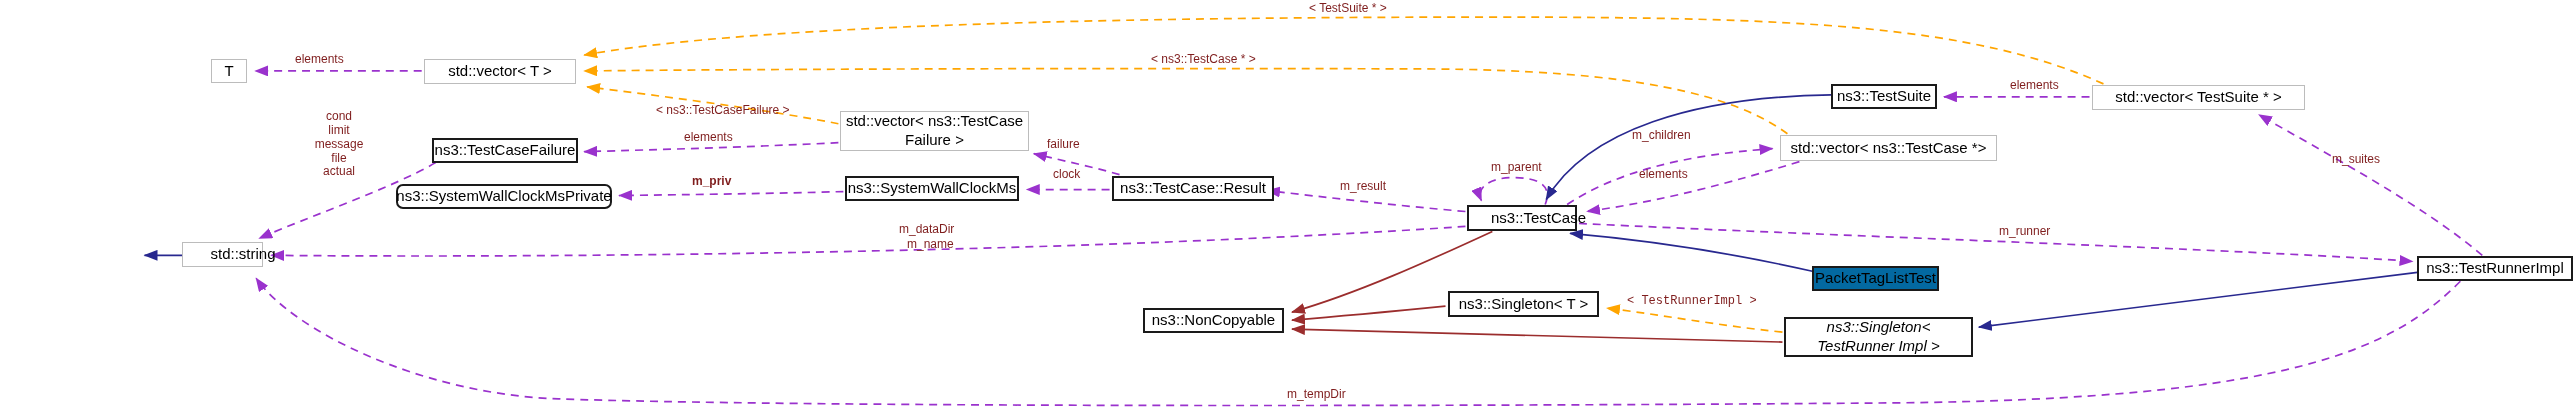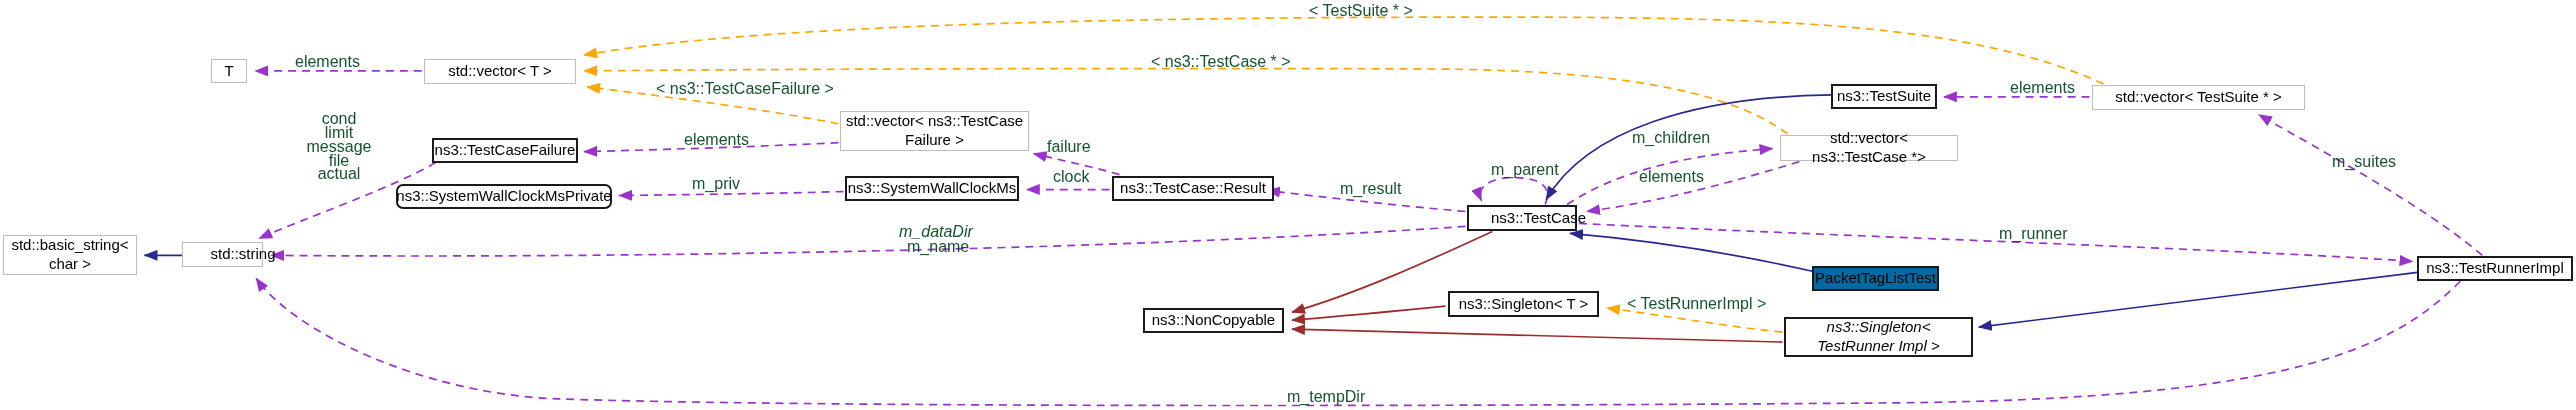--- a/index.html
+++ b/index.html
@@ -25,21 +25,21 @@
     border:2px solid #1a1a1a;
     color:#000;
     font-size:15px;line-height:1.26;
     padding:0 3px;
     white-space:normal;
   }
   .node.std{border:1px solid #bcbcbc;}
   .node.focus{background:#0369a1;}
   .elabel{
     position:absolute;
-    font-size:16px;color:#14532d;
+    font-size:12px;color:#7f1d1d;
     white-space:nowrap;line-height:1.1;
   }
   .elabel.ctr{text-align:center;width:80px;white-space:nowrap;}
 </style>
 </head>
 <body>
 
 <div class="stage">
 
   <svg class="edges" width="2576" height="411" viewBox="0 0 2584 412">
@@ -89,51 +89,50 @@
     <path class="edge priv" d="M 1788 343 C 1600 339, 1432 335, 1296 330" marker-end="url(#ar)"></path>
   </svg>
 
   <div class="node std" style="left:211px;top:59px;width:36px;height:24px;">T</div>
   <div class="node std" style="left:424px;top:59px;width:152px;height:25px;">std::vector&lt; T &gt;</div>
   <div class="node" style="left:432px;top:138px;width:146px;height:25px;">ns3::TestCaseFailure</div>
   <div class="node std" style="left:840px;top:111px;width:189px;height:40px;">std::vector&lt; ns3::TestCase Failure &gt;</div>
   <div class="node" style="left:396px;top:184px;width:216px;height:25px;border-radius:7px;">ns3::SystemWallClockMsPrivate</div>
   <div class="node" style="left:845px;top:176px;width:174px;height:25px;">ns3::SystemWallClockMs</div>
   <div class="node" style="left:1112px;top:176px;width:162px;height:25px;">ns3::TestCase::Result</div>
-  <div class="node std" style="left:3px;top:235px;width:134px;height:40px;">std::basic_string&lt; char &gt;</div>
   <div class="node std" style="left:182px;top:242px;width:81px;height:25px;padding-left:44px;">std::string</div>
   <div class="node" style="left:1467px;top:205px;width:110px;height:26px;padding-left:36px;">ns3::TestCase</div>
   <div class="node" style="left:1831px;top:84px;width:106px;height:25px;">ns3::TestSuite</div>
-  <div class="node std" style="left:1780px;top:135px;width:178px;height:26px;">std::vector&lt; ns3::TestCase *&gt;</div>
+  <div class="node std" style="left:1780px;top:135px;width:217px;height:26px;">std::vector&lt; ns3::TestCase *&gt;</div>
   <div class="node std" style="left:2092px;top:85px;width:213px;height:25px;">std::vector&lt; TestSuite * &gt;</div>
   <div class="node focus" style="left:1812px;top:266px;width:127px;height:25px;">PacketTagListTest</div>
   <div class="node" style="left:1448px;top:291px;width:151px;height:26px;">ns3::Singleton&lt; T &gt;</div>
   <div class="node" style="left:1143px;top:308px;width:141px;height:25px;">ns3::NonCopyable</div>
   <div class="node" style="left:1784px;top:317px;width:189px;height:40px;font-style:italic;">ns3::Singleton&lt; TestRunner Impl &gt;</div>
   <div class="node" style="left:2417px;top:256px;width:156px;height:25px;">ns3::TestRunnerImpl</div>
 
   <div class="elabel" style="left:295px;top:53px;">elements</div>
   <div class="elabel" style="left:1309px;top:2px;">&lt; TestSuite * &gt;</div>
   <div class="elabel" style="left:1151px;top:53px;">&lt; ns3::TestCase * &gt;</div>
-  <div class="elabel" style="left:656px;top:80px;">&lt; ns3::TestCaseFailure &gt;</div>
+  <div class="elabel" style="left:656px;top:104px;">&lt; ns3::TestCaseFailure &gt;</div>
   <div class="elabel ctr" style="left:299px;top:110px;">cond</div>
   <div class="elabel ctr" style="left:299px;top:124px;">limit</div>
   <div class="elabel ctr" style="left:299px;top:138px;">message</div>
   <div class="elabel ctr" style="left:299px;top:152px;">file</div>
   <div class="elabel ctr" style="left:299px;top:165px;">actual</div>
   <div class="elabel" style="left:684px;top:131px;">elements</div>
-  <div class="elabel" style="left:692px;top:175px;">m_priv</div>
+  <div class="elabel" style="left:692px;top:175px;font-weight:bold;">m_priv</div>
   <div class="elabel" style="left:1047px;top:138px;">failure</div>
   <div class="elabel" style="left:1053px;top:168px;">clock</div>
   <div class="elabel" style="left:1340px;top:180px;">m_result</div>
   <div class="elabel" style="left:1491px;top:161px;">m_parent</div>
   <div class="elabel" style="left:1632px;top:129px;">m_children</div>
   <div class="elabel" style="left:1639px;top:168px;">elements</div>
   <div class="elabel" style="left:2010px;top:79px;">elements</div>
   <div class="elabel" style="left:2332px;top:153px;">m_suites</div>
-  <div class="elabel" style="left:899px;top:223px;font-style:italic;">m_dataDir</div>
+  <div class="elabel" style="left:899px;top:223px;">m_dataDir</div>
   <div class="elabel" style="left:907px;top:238px;">m_name</div>
   <div class="elabel" style="left:1999px;top:225px;">m_runner</div>
-  <div class="elabel" style="left:1627px;top:295px;">&lt; TestRunnerImpl &gt;</div>
+  <div class="elabel" style="left:1627px;top:295px;font-family:Liberation Mono, monospace;">&lt; TestRunnerImpl &gt;</div>
   <div class="elabel" style="left:1287px;top:388px;">m_tempDir</div>
 
 </div>
 
 
 </body></html>

